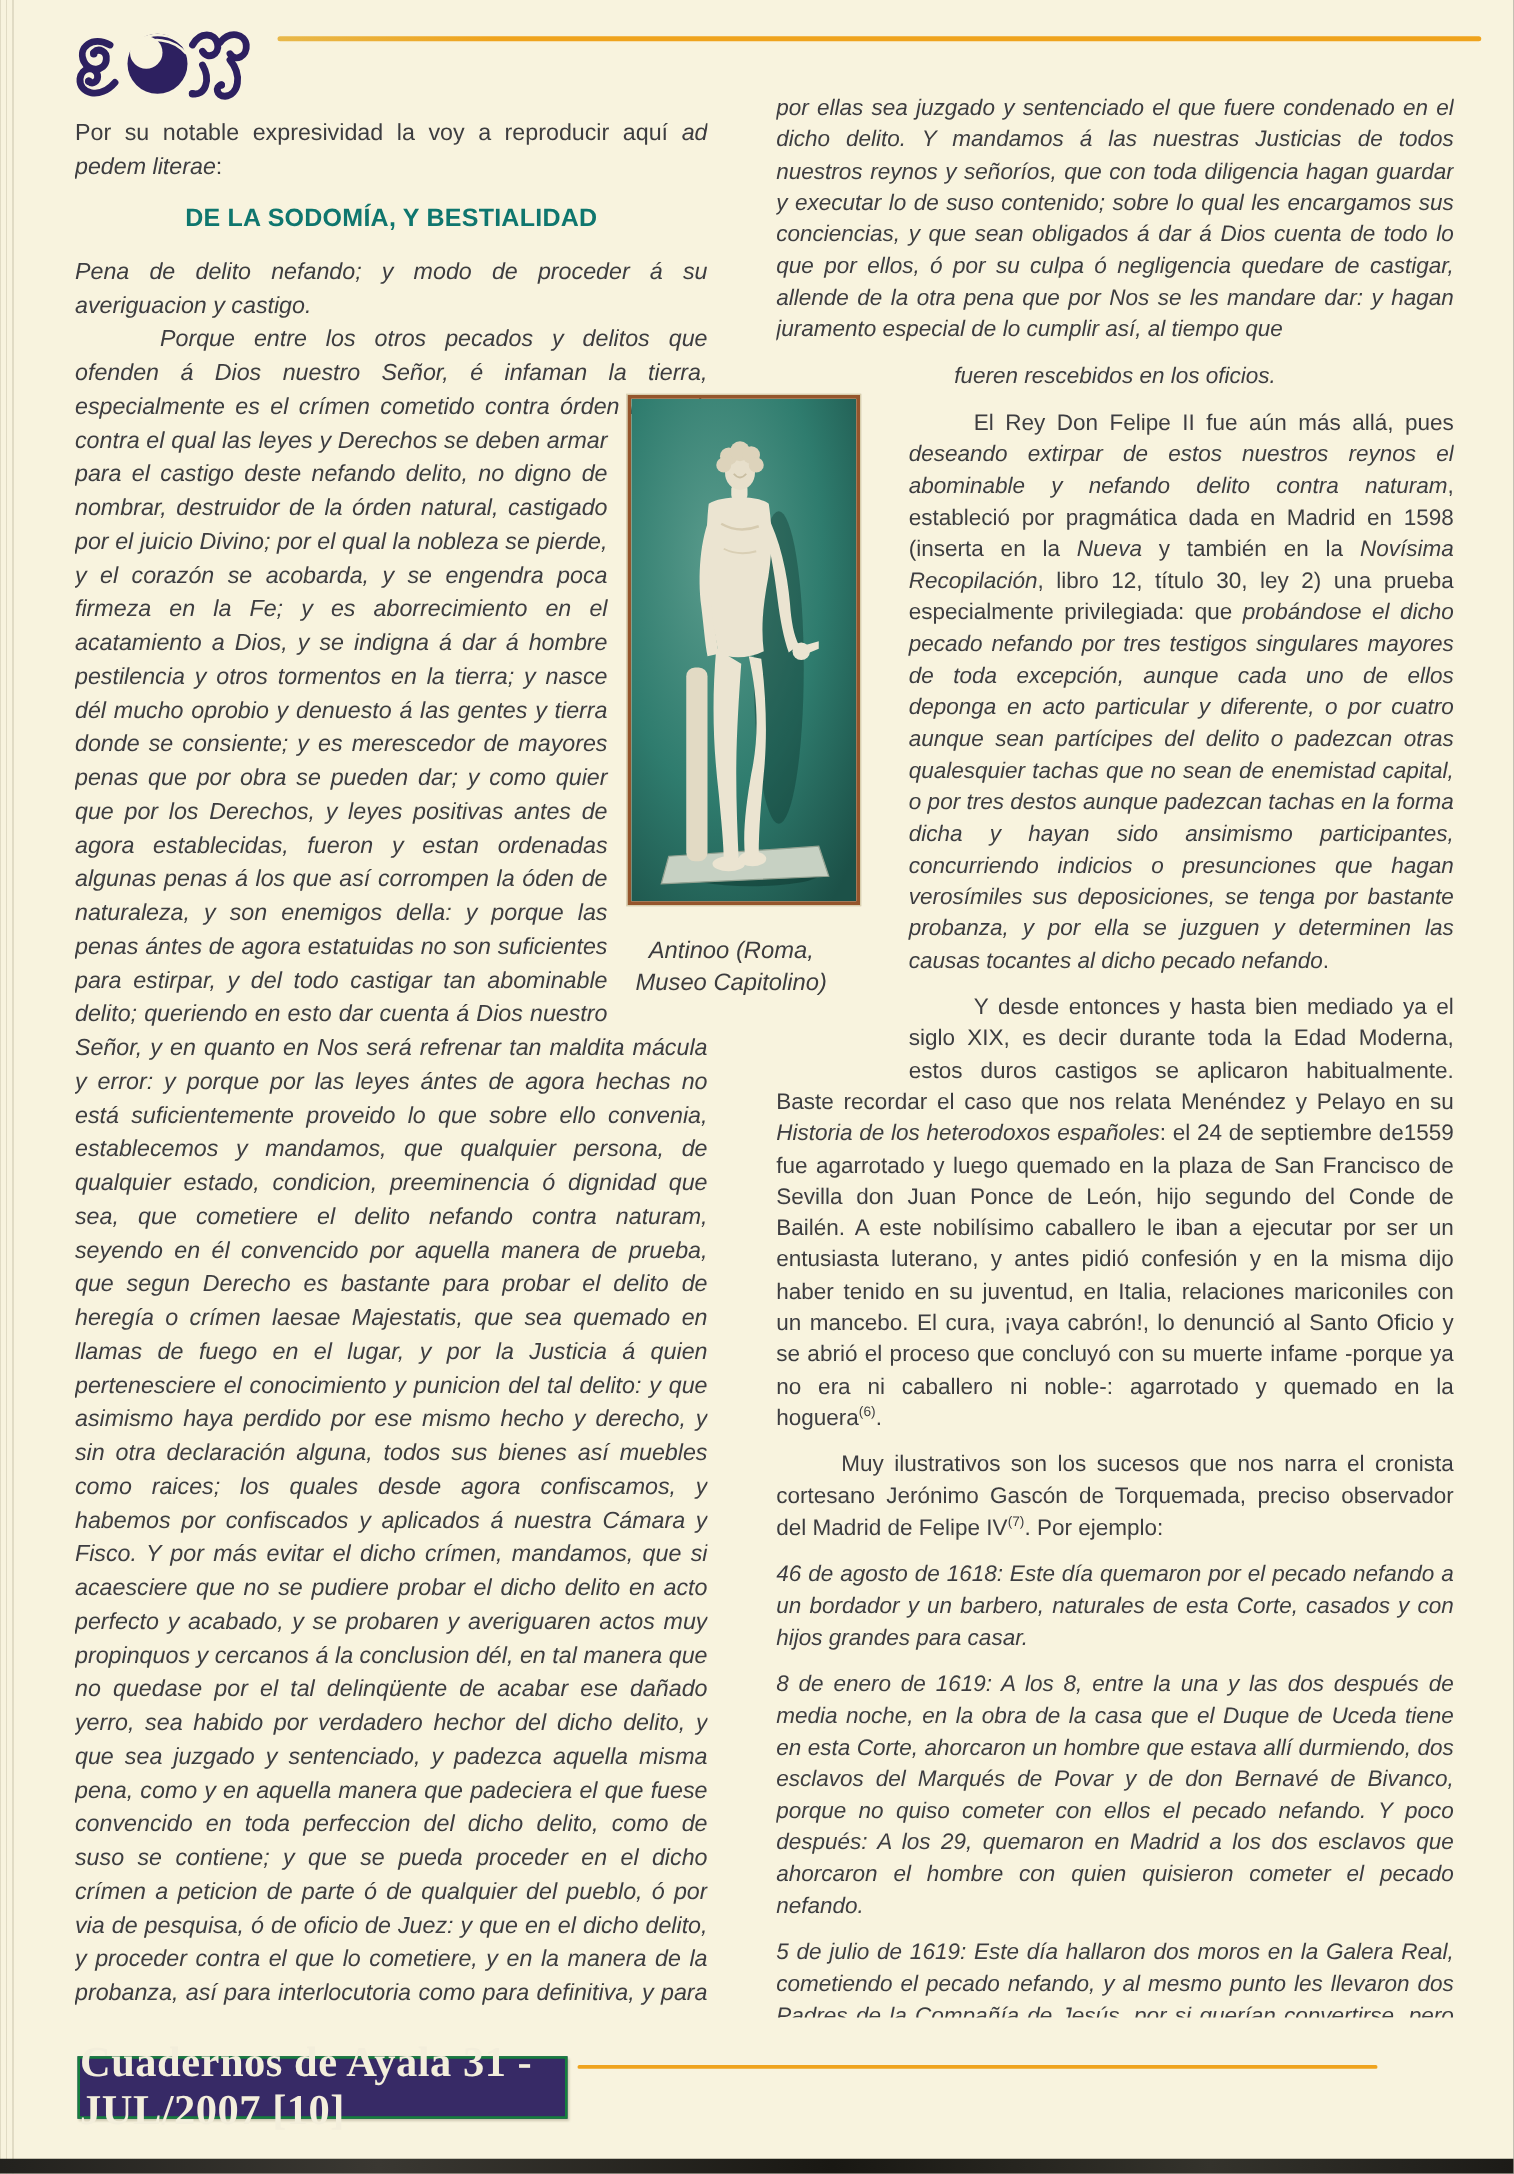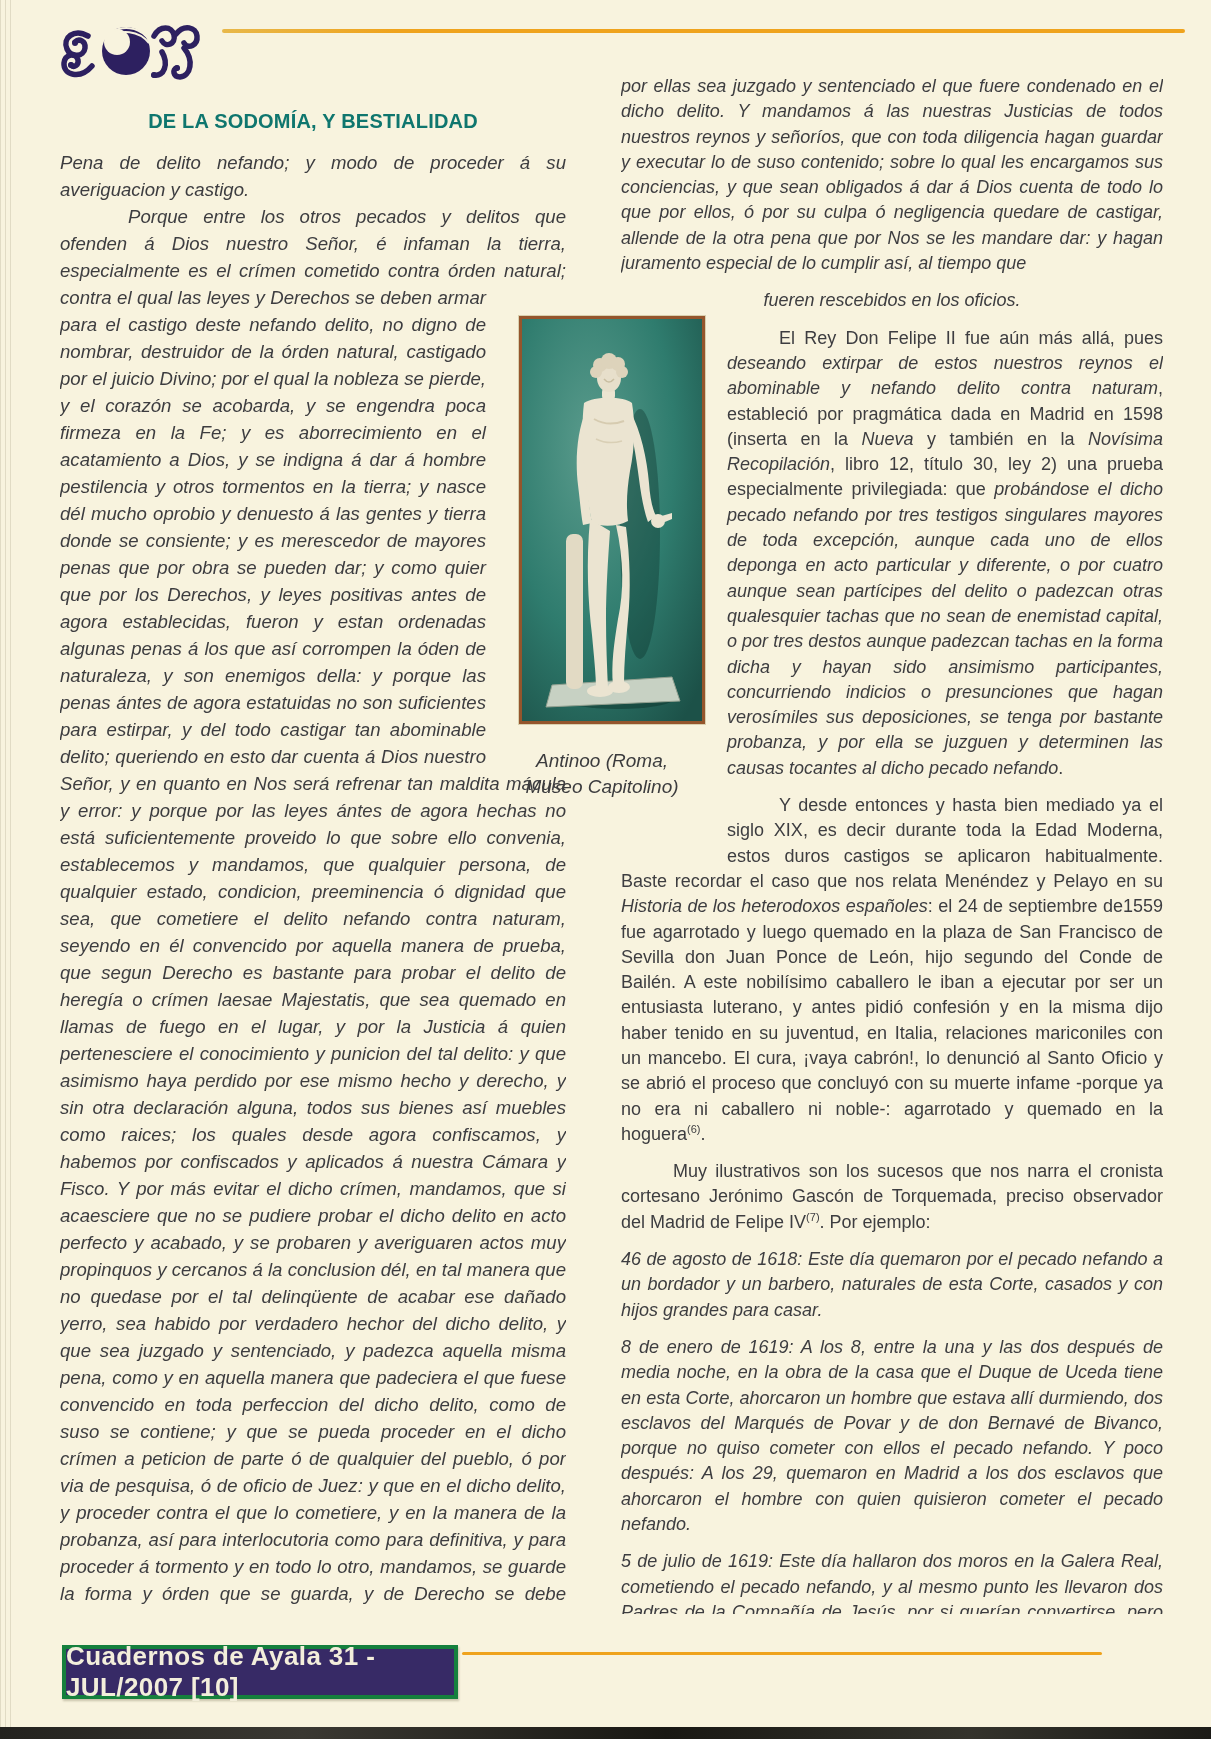--- a/index.html
+++ b/index.html
@@ -49,38 +49,39 @@
   .quote{font-style:italic;}
   .indent-lg{text-indent:68px;}
   .indent-md{text-indent:52px;}
   .col-right p{margin-bottom:12px;}
   .lastline-center{text-align:center;font-style:italic;}
   sup{font-size:11px;line-height:0;}
   
   .spacer-right{float:right;width:80px;height:476px;}
   .spacer-left{float:left;width:106px;height:518px;}
   
-  .figure{position:absolute;left:519px;top:316px;width:182px;text-align:center;}
+  .figure{position:absolute;left:502px;top:316px;width:182px;text-align:center;}
   .photo{
     display:block;width:180px;height:402px;
     border:3px solid #94552c;outline:1px solid #d9cfae;
     box-shadow:0 0 0 1px rgba(0,0,0,.15);
   }
   .caption{
     margin-top:24px;font-style:italic;font-size:19px;line-height:26px;color:#3c3c3e;
     width:182px;margin-left:-8px;
   }
   
   .footer-box{
     position:absolute;left:62px;top:1645px;width:388px;height:46px;
     background:var(--footer-purple);
-    border:4px solid #15803d;
+    border:2px solid #15803d;
     display:flex;align-items:center;justify-content:center;
-    color:#f3eedb;font-size:26px;font-weight:bold;letter-spacing:.4px;
+    color:#f3eedb;font-size:34px;font-weight:bold;letter-spacing:.4px;
     box-shadow:1px 2px 2px rgba(60,50,20,.25);
+    font-family:Liberation Serif, serif;
   }
   .rule-footer{
     position:absolute;left:462px;top:1652px;width:640px;height:3px;
     background:var(--accent-yellow);border-radius:2px;
   }
   .scan-edge-bottom{
     position:absolute;left:0;bottom:0;width:100%;height:12px;
     background:linear-gradient(90deg,#23221e,#3a3832 25%,#191813 55%,#34332c 80%,#1c1b17);
   }
 </style>
@@ -108,20 +109,21 @@
       <circle cx="70" cy="31" r="24" fill="#2d2060"></circle>
       <circle cx="61" cy="22" r="13" fill="#f8f3de"></circle>
       <g stroke="#f8f3de" stroke-width="2" fill="none">
         <path d="M56,12 A28 28 0 0 1 90,16"></path>
         <path d="M52,18 A30 30 0 0 1 93,23"></path>
       </g>
     </svg>
   </div>
 
   <div class="col col-left">
+    <p class="intro"><span>Por su notable expresividad la voy a reproducir aquí </span><span class="it">ad pedem literae</span><span>:</span></p>
 
     <div class="doc-heading">DE LA SODOMÍA, Y BESTIALIDAD</div>
 
     <p class="subtitle">Pena de delito nefando; y modo de proceder á su averiguacion y castigo.</p>
 
     <p class="quote indent-lg"><span>Porque entre los otros pecados y delitos que ofenden á Dios nuestro Señor, é infaman la tierra, especialmente es el crímen cometido contra órden natural; contra el qual las </span><span class="spacer-right"></span><span>leyes y Derechos se deben armar para el castigo deste nefando delito, no digno de nombrar, destruidor de la órden natural, castigado por el juicio Divino; por el qual la nobleza se pierde, y el corazón se acobarda, y se engendra poca firmeza en la Fe; y es aborrecimiento en el acatamiento a Dios, y se indigna á dar á hombre pestilencia y otros tormentos en la tierra; y nasce dél mucho oprobio y denuesto á las gentes y tierra donde se consiente; y es merescedor de mayores penas que por obra se pueden dar; y como quier que por los Derechos, y leyes positivas antes de agora establecidas, fueron y estan ordenadas algunas penas á los que así corrompen la óden de naturaleza, y son enemigos della: y porque las penas ántes de agora estatuidas no son suficientes para estirpar, y del todo castigar tan abominable delito; queriendo en esto dar cuenta á Dios nuestro Señor, y en quanto en Nos será refrenar tan maldita mácula y error: y porque por las leyes ántes de agora hechas no está suficientemente proveido lo que sobre ello convenia, establecemos y mandamos, que qualquier persona, de qualquier estado, condicion, preeminencia ó dignidad que sea, que cometiere el delito nefando contra naturam, seyendo en él convencido por aquella manera de prueba, que segun Derecho es bastante para probar el delito de heregía o crímen laesae Majestatis, que sea quemado en llamas de fuego en el lugar, y por la Justicia á quien pertenesciere el conocimiento y punicion del tal delito: y que asimismo haya perdido por ese mismo hecho y derecho, y sin otra declaración alguna, todos sus bienes así muebles como raices; los quales desde agora confiscamos, y habemos por confiscados y aplicados á nuestra Cámara y Fisco. Y por más evitar el dicho crímen, mandamos, que si acaesciere que no se pudiere probar el dicho delito en acto perfecto y acabado, y se probaren y averiguaren actos muy propinquos y cercanos á la conclusion dél, en tal manera que no quedase por el tal delinqüente de acabar ese dañado yerro, sea habido por verdadero hechor del dicho delito, y que sea juzgado y sentenciado, y padezca aquella misma pena, como y en aquella manera que padeciera el que fuese convencido en toda perfeccion del dicho delito, como de suso se contiene; y que se pueda proceder en el dicho crímen a peticion de parte ó de qualquier del pueblo, ó por via de pesquisa, ó de oficio de Juez: y que en el dicho delito, y proceder contra el que lo cometiere, y en la manera de la probanza, así para interlocutoria como para definitiva, y para proceder á tormento y en todo lo otro, mandamos, se guarde la forma y órden que se guarda, y de Derecho se debe guardar en los dichos crímenes y delitos de heregía y laesae Majestatis; pero que de los testigos que fueren tomados en el proceso deste dicho crímen, se pueda dar y dé copia y traslado de los nombres dellos, y de sus dichos y deposiciones al acusado, para que diga de su derecho. Y otrosí mandamos, que los hijos y descendientes de los tales culpados, aunque sean condenados los delinqüentes por sentencia, no incurran en infamia ni en otra mácula alguna: pero mandamos, que los que fueren acusados y contra quien se hiciere el proceso sobre este delito, que lo hobiere cometido ántes de la publicacion desta pragmática y no despues, que se guarden la leyes y Derechos que son hechas ántes desta dicha nuestra carta, y que</span></p>
   </div>
 
   <figure class="figure" style="margin:0">
     <svg class="photo" viewBox="0 0 180 402">

